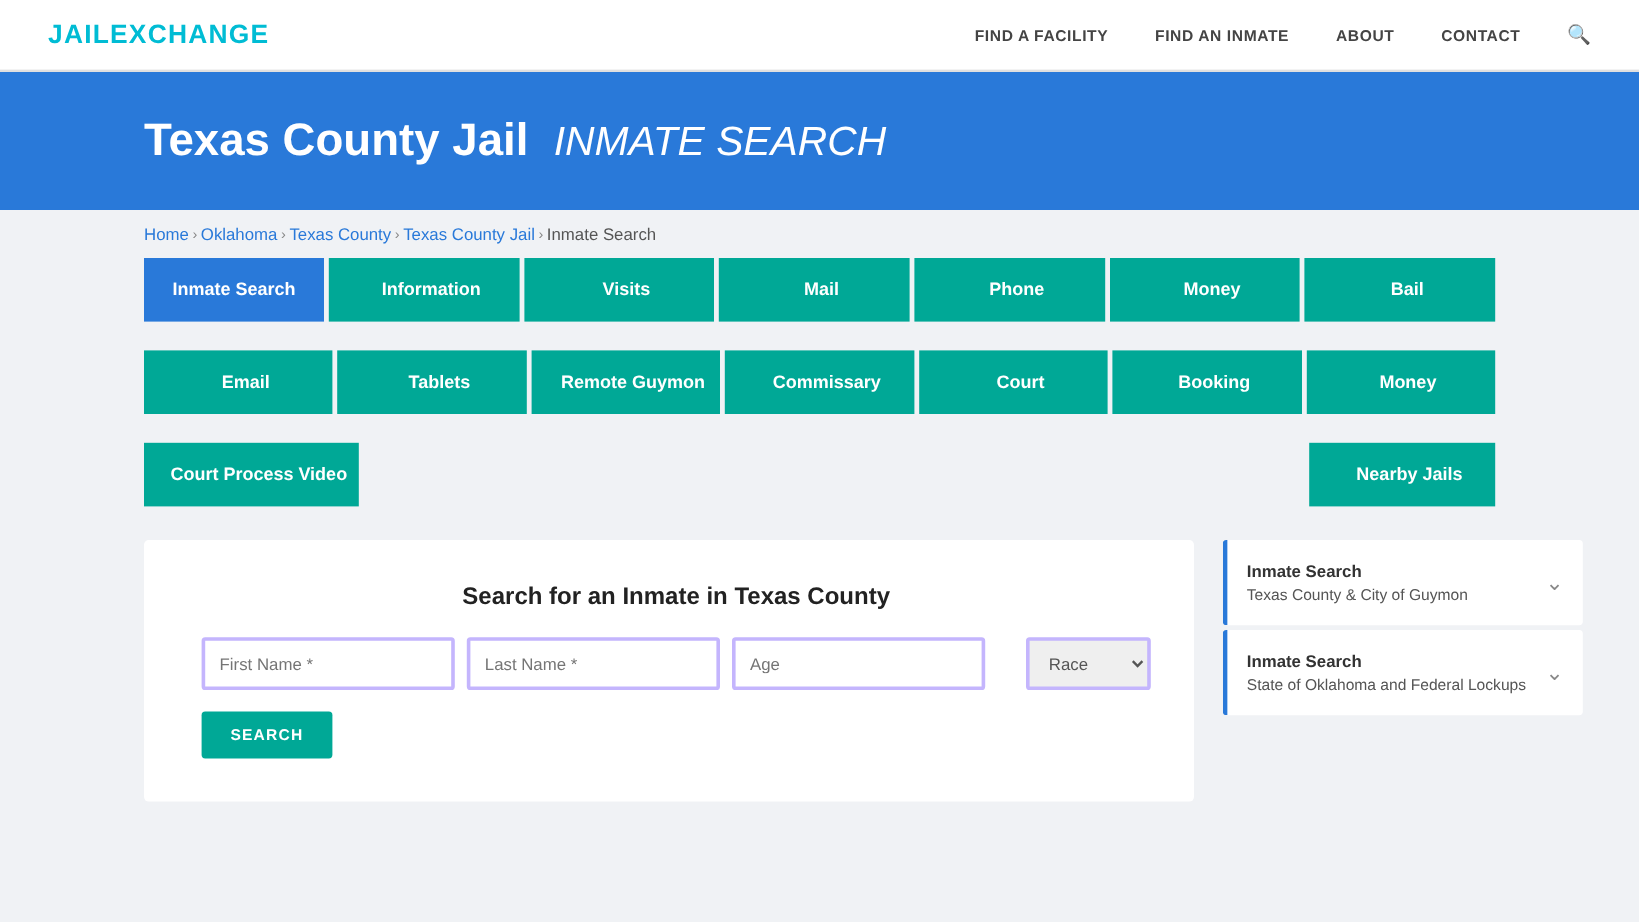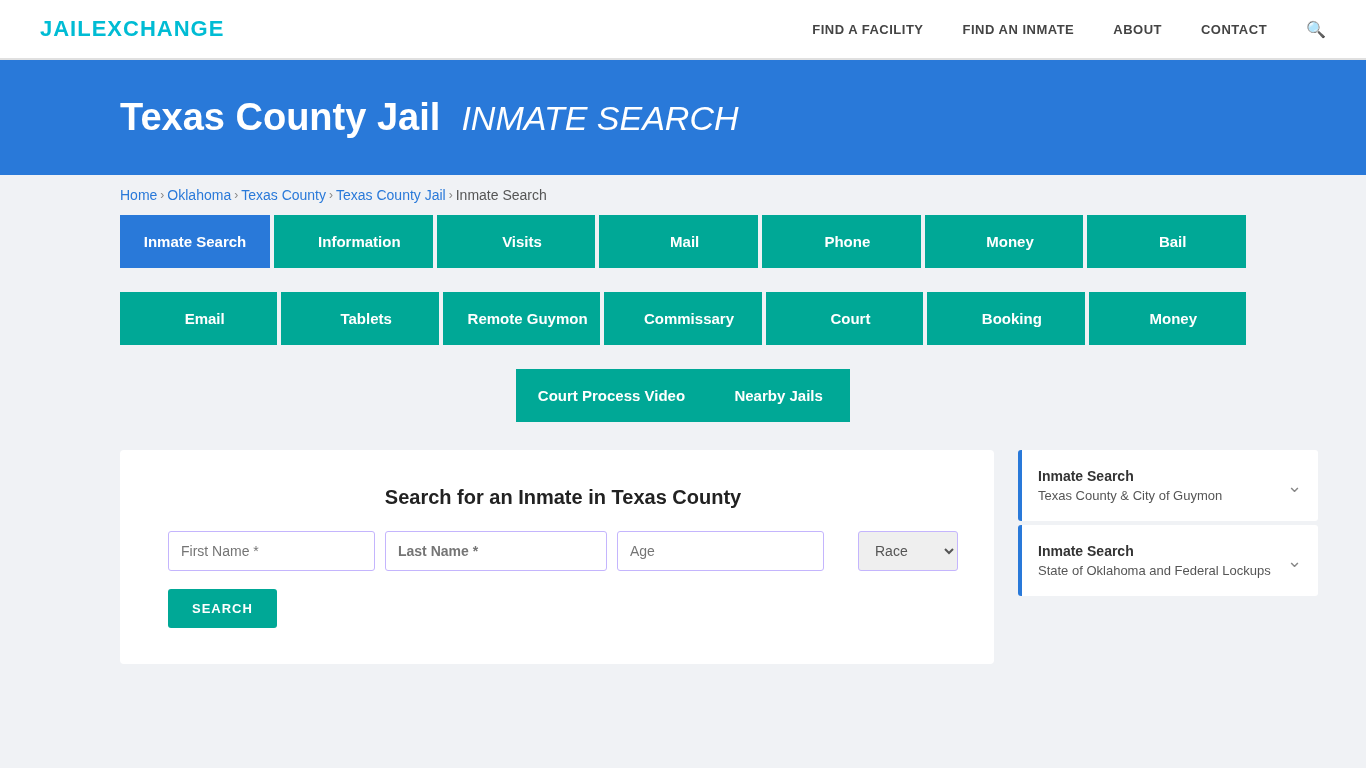--- a/index.html
+++ b/index.html
@@ -110,21 +110,21 @@
     .tab-btn.active {
       background: #2979d9;
     }
     .tab-btn.teal {
       background: #00a896;
       padding-left: 22px;
     }
 
     .tabs-row3 {
       display: flex;
-      justify-content: center;
+      justify-content: space-between;
       gap: 0;
       padding: 0 40px;
       margin-top: 0;
       margin-bottom: 28px;
     }
     .tabs-row3 .tab-btn {
       min-width: 155px;
       flex: 0 0 auto;
     }
 
@@ -149,29 +149,29 @@
       text-align: center;
       margin-bottom: 22px;
       color: #222;
     }
     .search-fields {
       display: flex;
       gap: 10px;
       margin-bottom: 18px;
     }
     .search-fields input, .search-fields select {
-      border: 1px solid #c4b5fd;
+      border: 3px solid #c4b5fd;
       border-radius: 3px;
       padding: 10px 12px;
       font-size: 14px;
       color: #555;
       outline: none;
     }
     .search-fields input:first-child { flex: 1.2; }
-    .search-fields input:nth-child(2) { flex: 1.2; font-weight: bold; }
+    .search-fields input:nth-child(2) { flex: 1.2; }
     .search-fields input:nth-child(3) { flex: 0.8; }
     .search-fields select { flex: 1; margin-left: 24px; }
     .search-btn {
       background: #00a896;
       color: #fff;
       border: none;
       padding: 12px 24px;
       font-size: 13px;
       font-weight: 700;
       letter-spacing: 1px;

